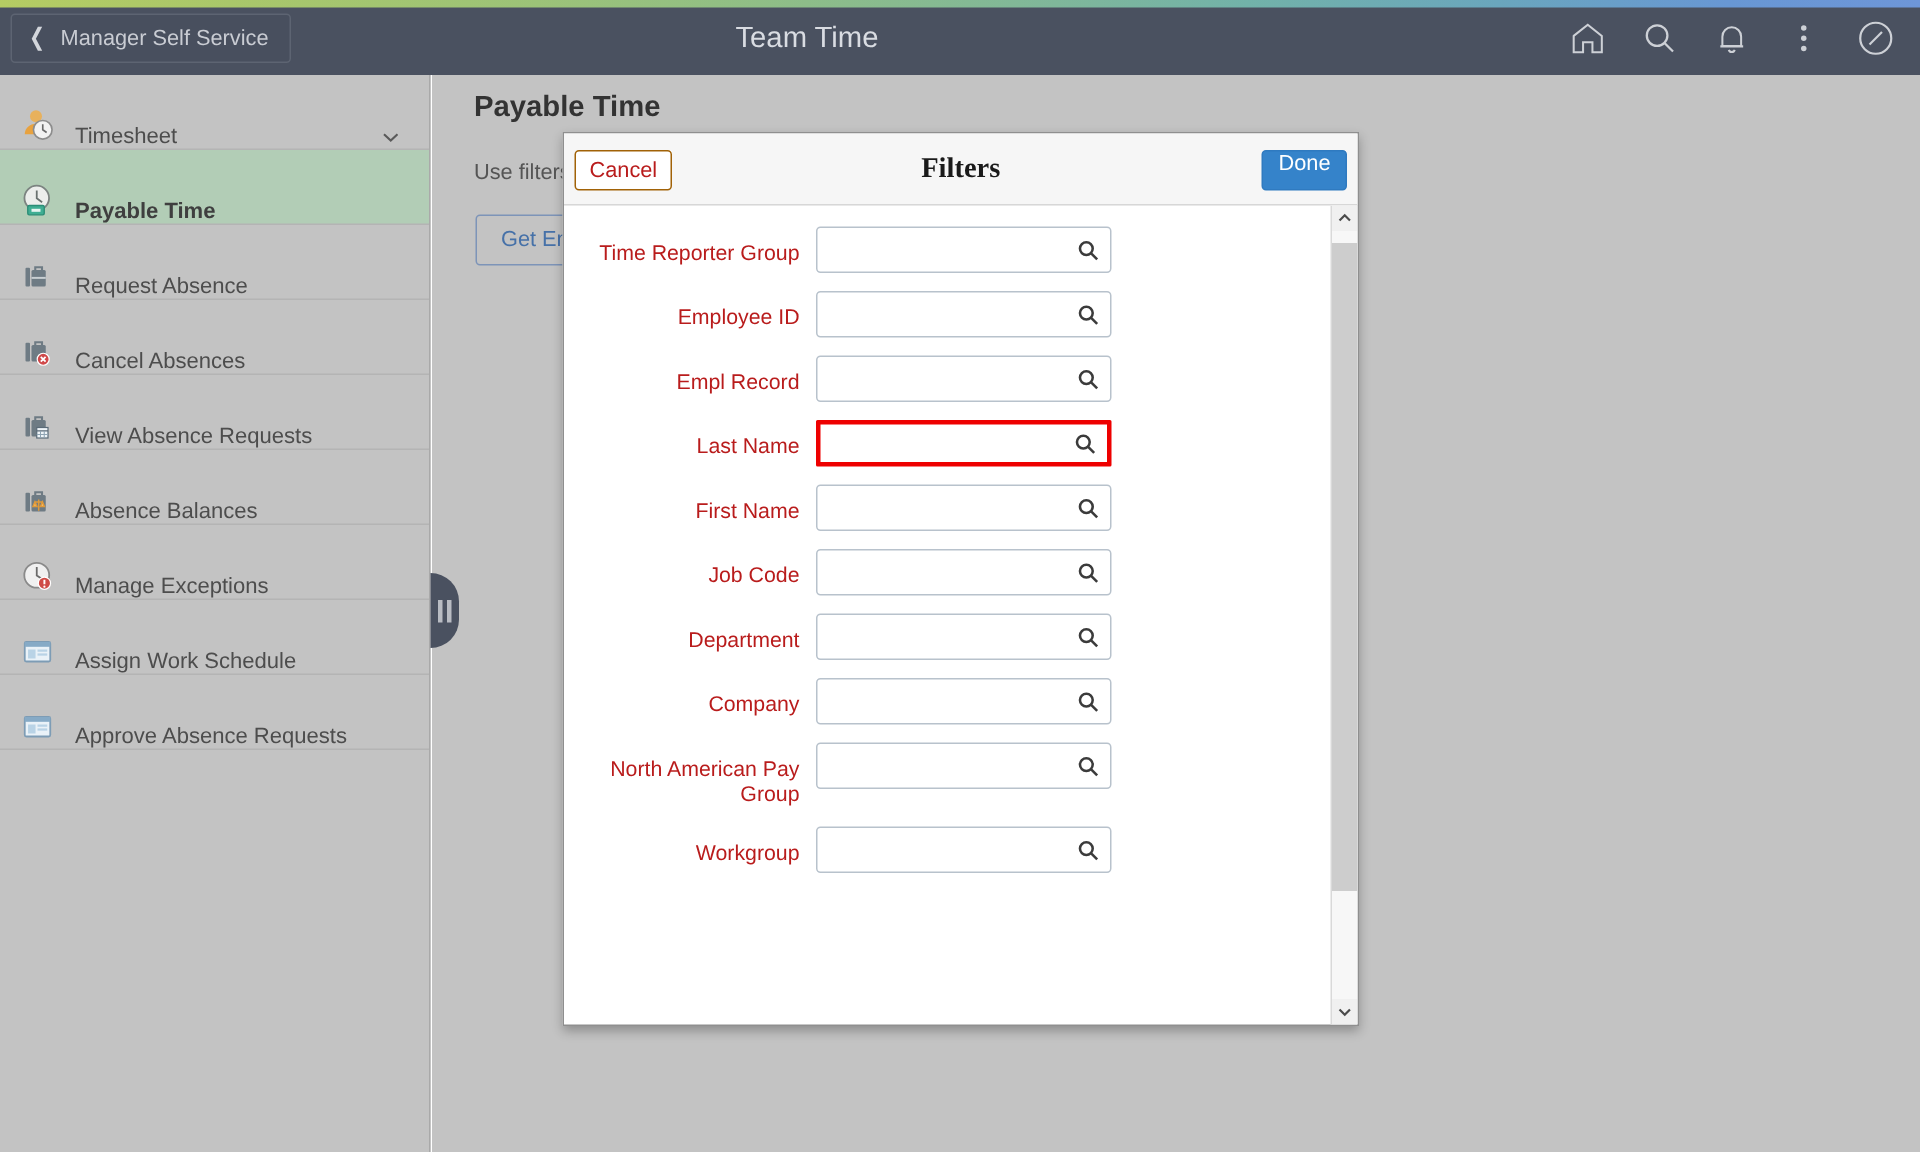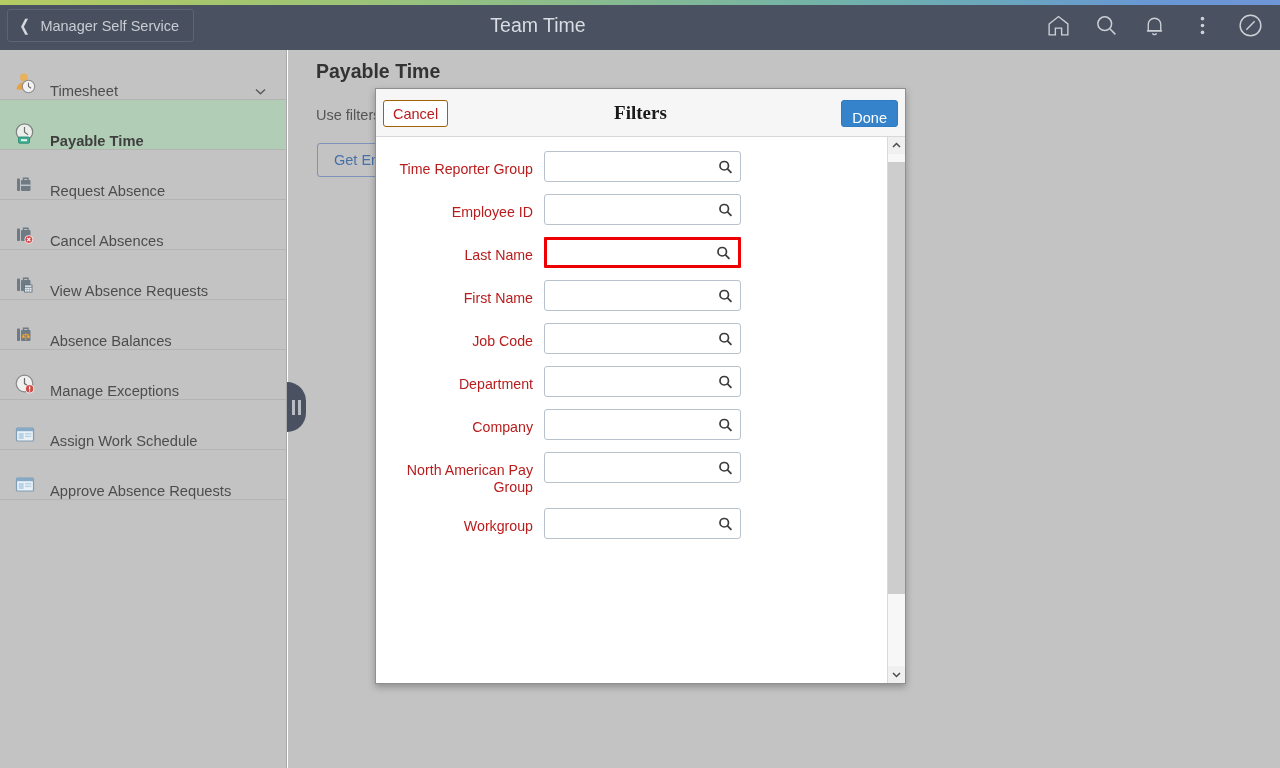--- a/index.html
+++ b/index.html
@@ -233,21 +233,21 @@
     color: #b91c1c;
     font-size: 14.5px;
     cursor: pointer;
   }
   .btn-done {
     position: absolute;
     right: 7px; top: 11px;
     height: 27px;
     padding: 0 10px;
     display: flex;
-    align-items: flex-end;
+    align-items: flex-start;
     border: 1px solid #2f7ac0;
     border-radius: 3px;
     background: #3583ca;
     color: #ffffff;
     font-size: 14.5px;
     cursor: pointer;
   }
 
   .modal-body {
     position: relative;
@@ -568,20 +568,32 @@
           <input type="text" value="" style="">
           <span class="lookup">
             <svg width="17" height="17" viewBox="0 0 20 20" fill="none" stroke="#3b3b3b" stroke-width="2">
               <circle cx="8.5" cy="8.5" r="5"></circle>
                 <line x1="12.3" y1="12.3" x2="17" y2="17"></line>
             </svg>
           </span>
         </div>
       </div>
 
+      <div class="frow">
+        <div class="flabel">Empl Record</div>
+        <div class="fctl">
+          <input type="text" value="" style="">
+          <span class="lookup">
+            <svg width="17" height="17" viewBox="0 0 20 20" fill="none" stroke="#3b3b3b" stroke-width="2">
+              <circle cx="8.5" cy="8.5" r="5"></circle>
+                <line x1="12.3" y1="12.3" x2="17" y2="17"></line>
+            </svg>
+          </span>
+        </div>
+      </div>
 
       <div class="frow">
         <div class="flabel">Last Name</div>
         <div class="fctl highlight">
           <input type="text" value="" style="">
           <span class="lookup">
             <svg width="17" height="17" viewBox="0 0 20 20" fill="none" stroke="#3b3b3b" stroke-width="2">
               <circle cx="8.5" cy="8.5" r="5"></circle>
                 <line x1="12.3" y1="12.3" x2="17" y2="17"></line>
             </svg>

